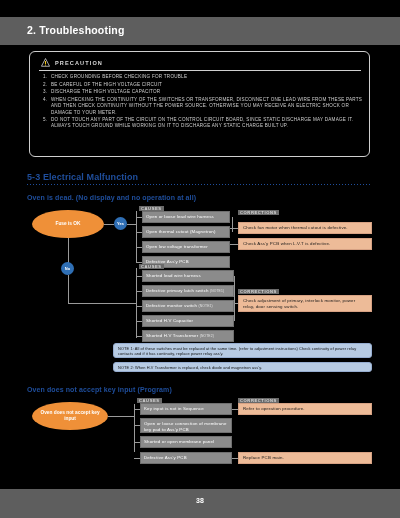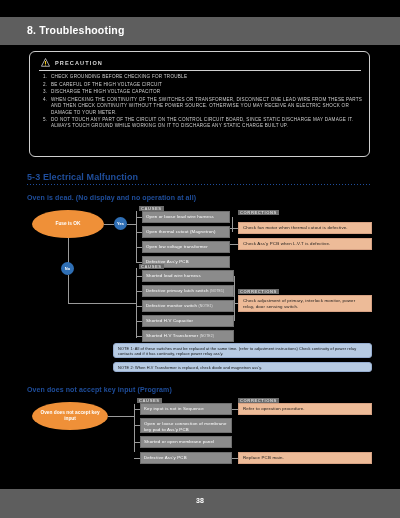--- a/index.html
+++ b/index.html
@@ -112,21 +112,21 @@
     position:absolute;left:0;top:497px;width:400px;text-align:center;
     font-size:7px;font-weight:bold;color:#ffffff;
   }
 </style>
 </head>
 <body>
 
 <div class="page">
 
   <div class="chapter-bar"></div>
-  <div class="chapter-title">8. Troubleshooting</div>
+  <div class="chapter-title">2. Troubleshooting</div>
 
   <div class="precaution-box">
     <div class="prec-head">
       <svg class="warn-icon" viewBox="0 0 10 10">
         <polygon points="5,0.6 9.5,9.2 0.5,9.2" fill="none" stroke="#e8e8e8" stroke-width="0.8"></polygon>
         <rect x="4.4" y="3.3" width="1.2" height="3.4" fill="#f0c419"></rect>
         <rect x="4.4" y="7.3" width="1.2" height="1.1" fill="#f0c419"></rect>
       </svg>
       <span class="prec-head-label">PRECAUTION</span>
     </div>

